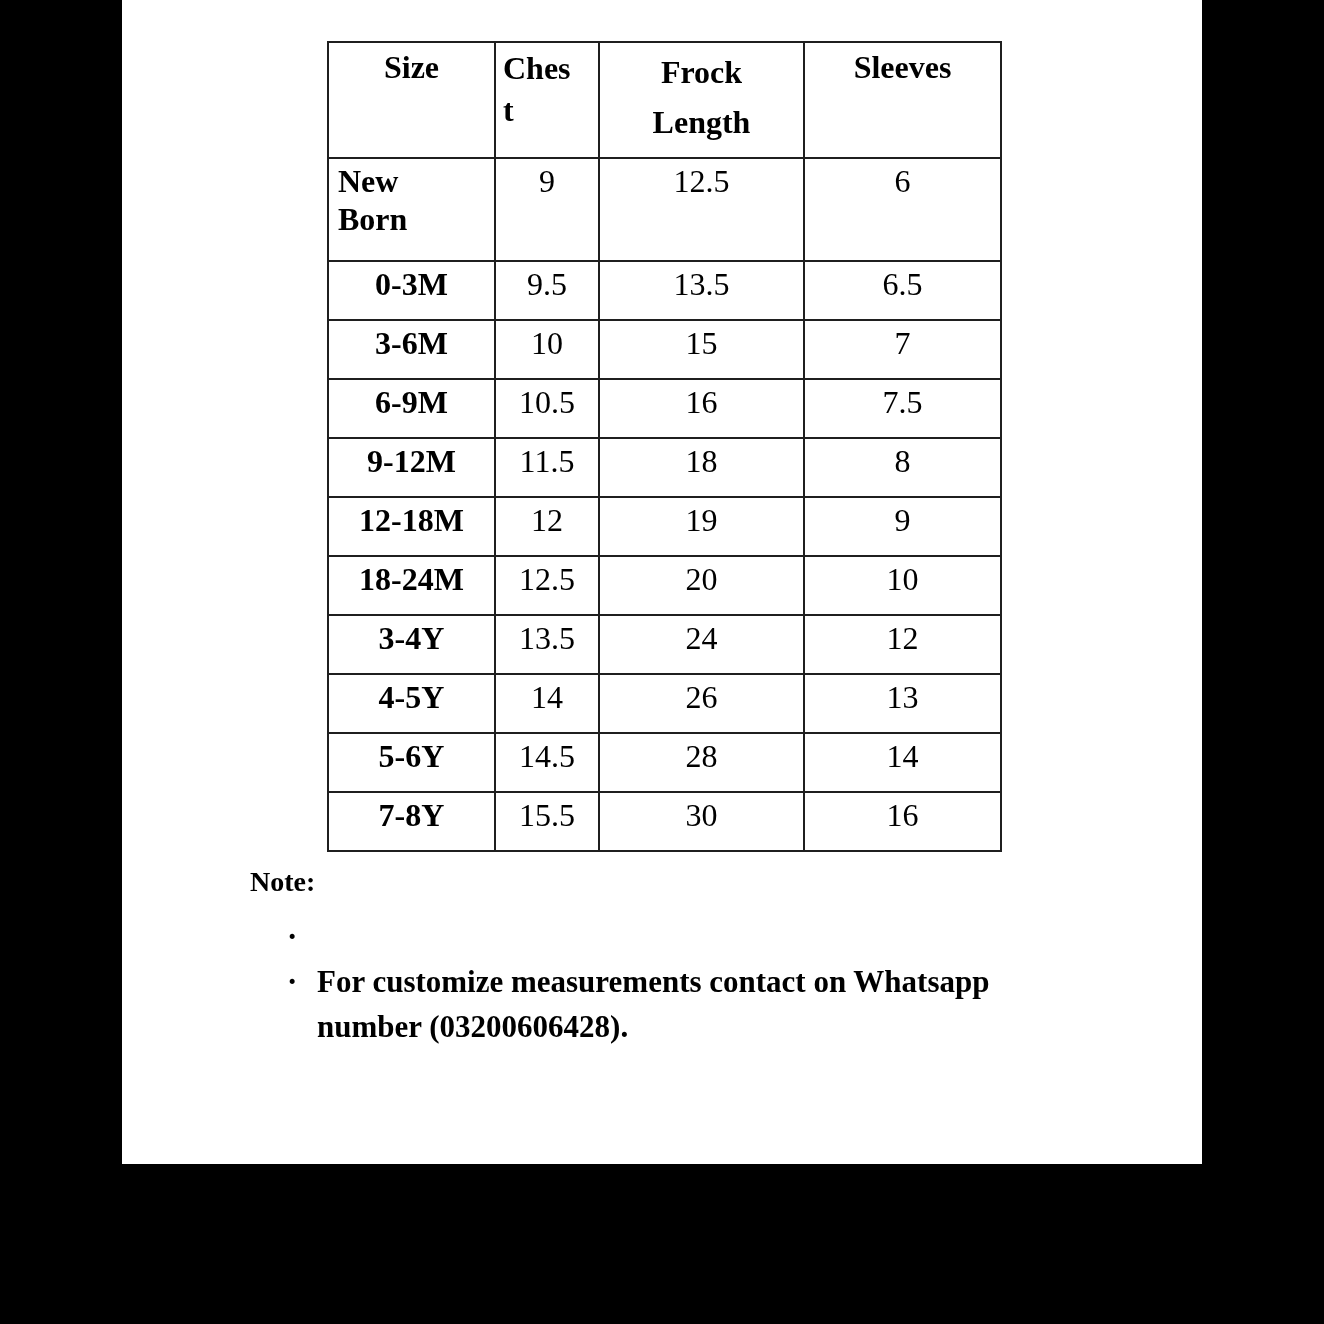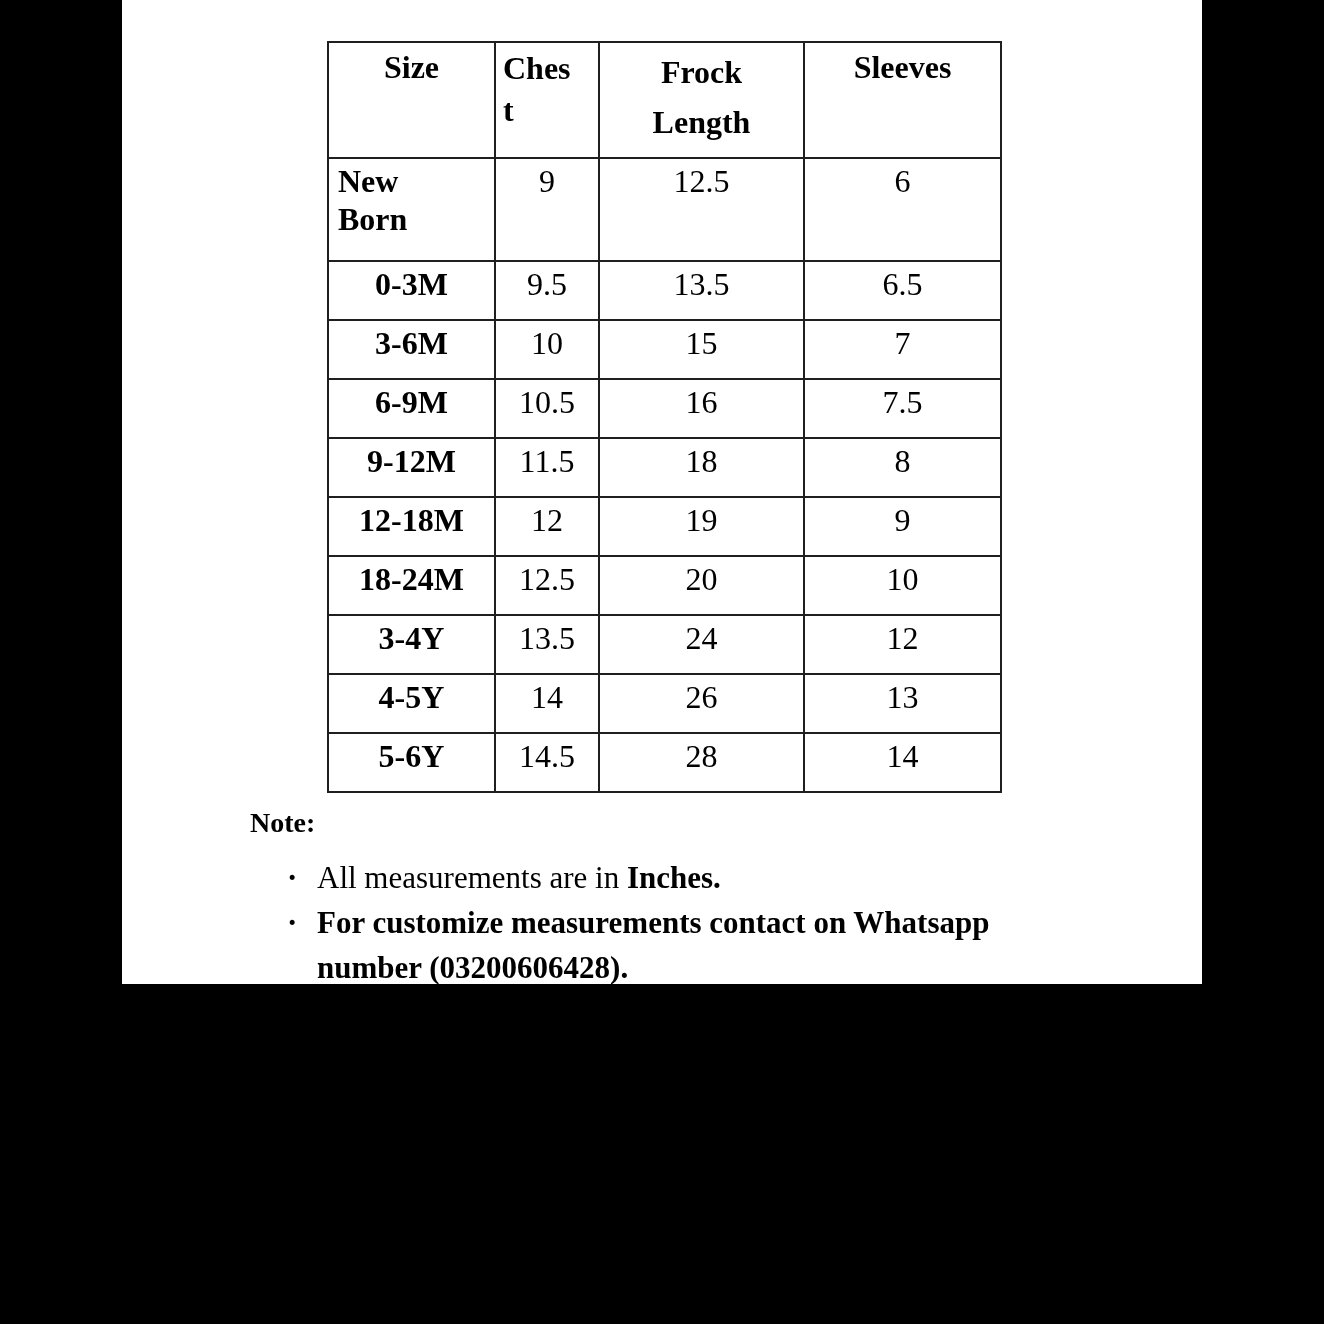--- a/index.html
+++ b/index.html
@@ -13,21 +13,21 @@
     position: relative;
     overflow: hidden;
     font-family: "Liberation Serif", "DejaVu Serif", serif;
     color: var(--ink, #000000);
   }
   .content {
     position: absolute;
     left: 122px;
     top: 0;
     width: 1080px;
-    height: 984px;
+    height: 1164px;
     background: var(--paper, #ffffff);
   }
 
   
   table.size-table {
     border-collapse: collapse;
     table-layout: fixed;
     width: 673px;
     margin: 41px 0 0 205px;
   }
@@ -176,29 +176,34 @@
           <td>14</td>
           <td>26</td>
           <td>13</td>
         </tr>
         <tr>
           <td class="size-col">5-6Y</td>
           <td>14.5</td>
           <td>28</td>
           <td>14</td>
         </tr>
+        <tr>
+          <td class="size-col">7-8Y</td>
+          <td>15.5</td>
+          <td>30</td>
+          <td>16</td>
+        </tr>
       </tbody>
   </table>
 
   <div class="note-block">
     <div class="note-title">Note:</div>
     <div class="note-list">
       <div class="note-item">
         <span class="dot">·</span>
-        <span class="note-text"><span>All measurements are in </span><b>Inches.</b></span>
       </div>
       <div class="note-item">
         <span class="dot">·</span>
         <span class="note-text"><span></span><b>For customize measurements contact on Whatsapp number (03200606428).</b></span>
       </div>
     </div>
   </div>
 
 </div>
 

